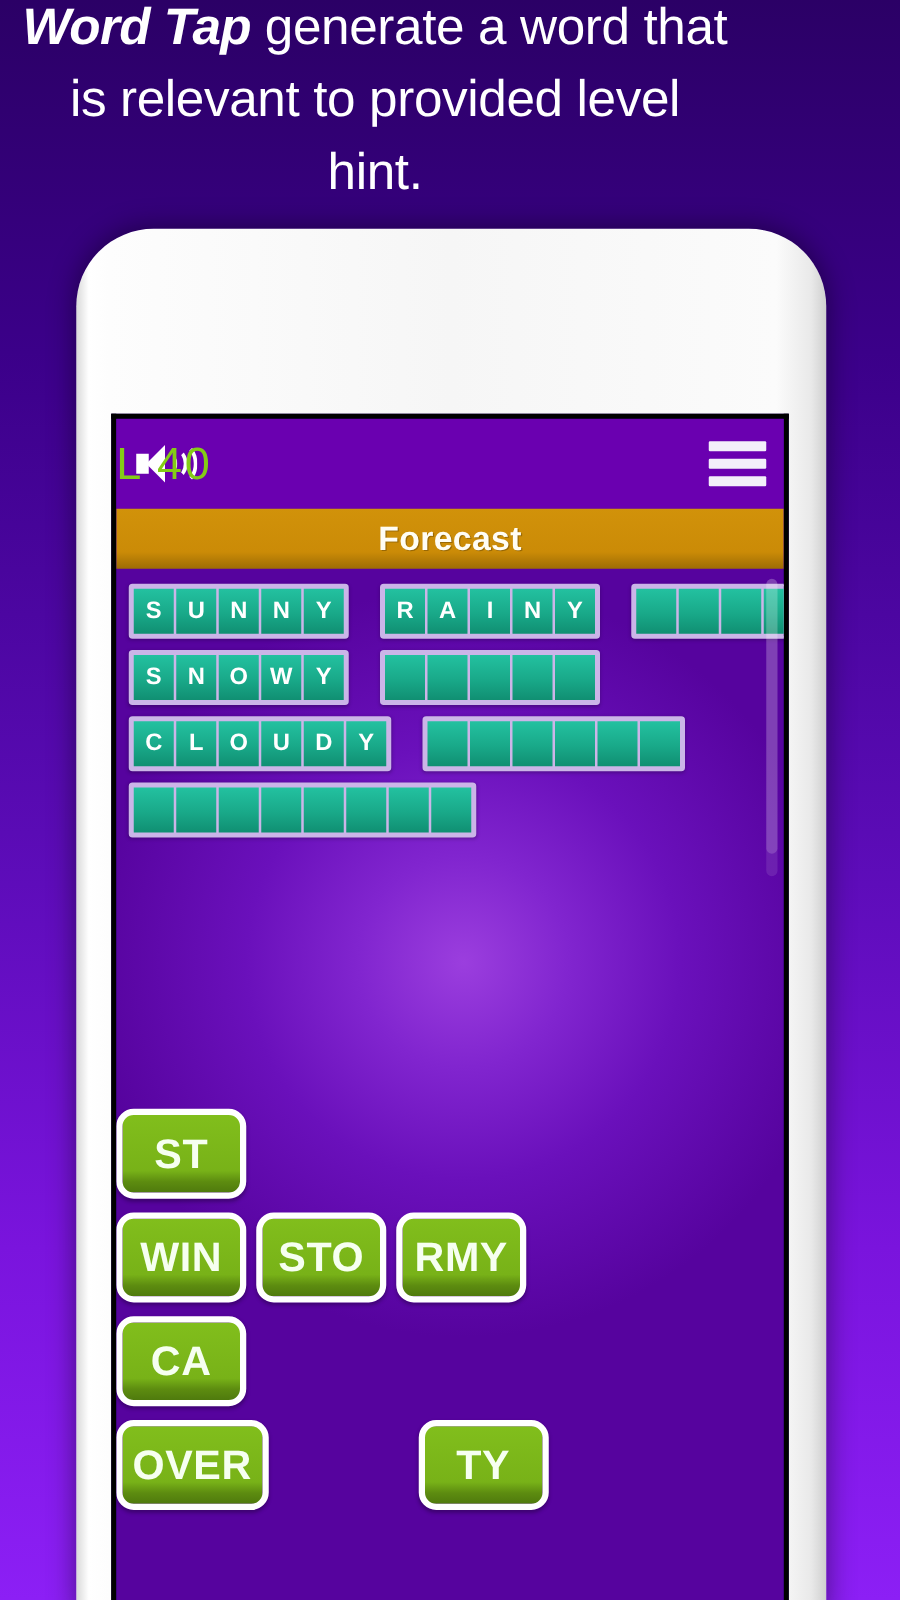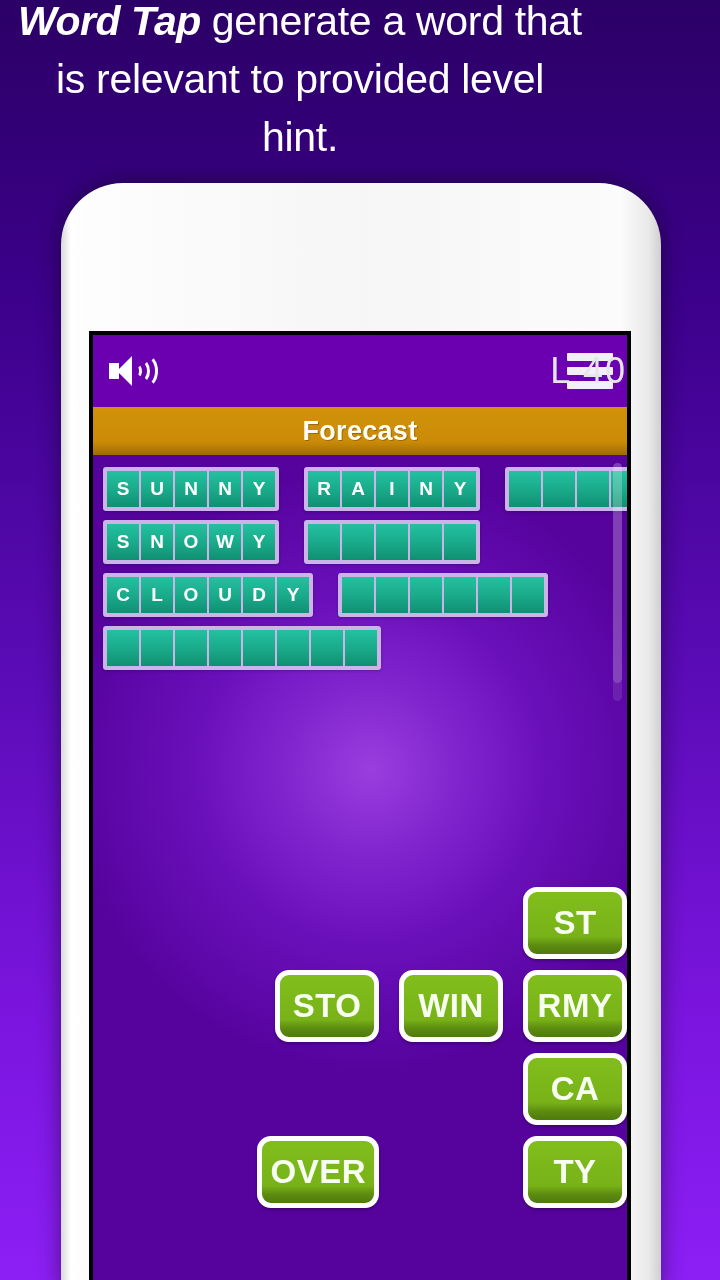--- a/index.html
+++ b/index.html
@@ -138,22 +138,22 @@
     border-top-color: transparent;
     border-bottom-color: transparent;
   }
   .speaker-icon .w1 { left: 25px; top: 14px;  width: 10px; height: 14px; }
   .speaker-icon .w2 { left: 25px; top: 9px;   width: 18px; height: 24px; }
   .speaker-icon .w3 { left: 25px; top: 4px;   width: 26px; height: 34px; }
 
   .level-title {
     position: absolute;
     left: 0; right: 0;
-    text-align: right;
-    color: #e5e5e5;
+    text-align: left;
+    color: #84cc16;
     font-size: 36px;
     font-weight: 400;
     letter-spacing: 2px;
     pointer-events: none;
   }
   .menu-icon {
     margin-left: auto;
     width: 46px; height: 36px;
     display: flex;
     flex-direction: column;
@@ -241,22 +241,22 @@
 
   
   .answers {
     position: absolute;
     left: 0; right: 0;
     top: 552px;
     z-index: 3;
   }
   .ans-row {
     display: flex;
-    justify-content: flex-end;
-    gap: 20px;
+    justify-content: flex-start;
+    gap: 8px;
     margin-bottom: 11px;
   }
   .gap-cell {
     width: 104px;
   }
   .ans-btn {
     min-width: 104px;
     height: 72px;
     padding: 0 8px;
     background: linear-gradient(to bottom, #81be1c 0%, #78b218 72%, #5d8c10 86%, #4f7a0d 100%);
@@ -383,22 +383,22 @@
 
     <div class="scrollbar-track">
       <div class="scrollbar-thumb"></div>
     </div>
 
     <div class="answers">
         <div class="ans-row">
           <div class="ans-btn">ST</div>
         </div>
         <div class="ans-row">
+          <div class="ans-btn">WIN</div>
           <div class="ans-btn">STO</div>
-          <div class="ans-btn">WIN</div>
           <div class="ans-btn">RMY</div>
         </div>
         <div class="ans-row">
           <div class="ans-btn">CA</div>
         </div>
         <div class="ans-row">
           <div class="ans-btn">OVER</div>
           <div class="gap-cell"></div>
           <div class="ans-btn">TY</div>
         </div>

